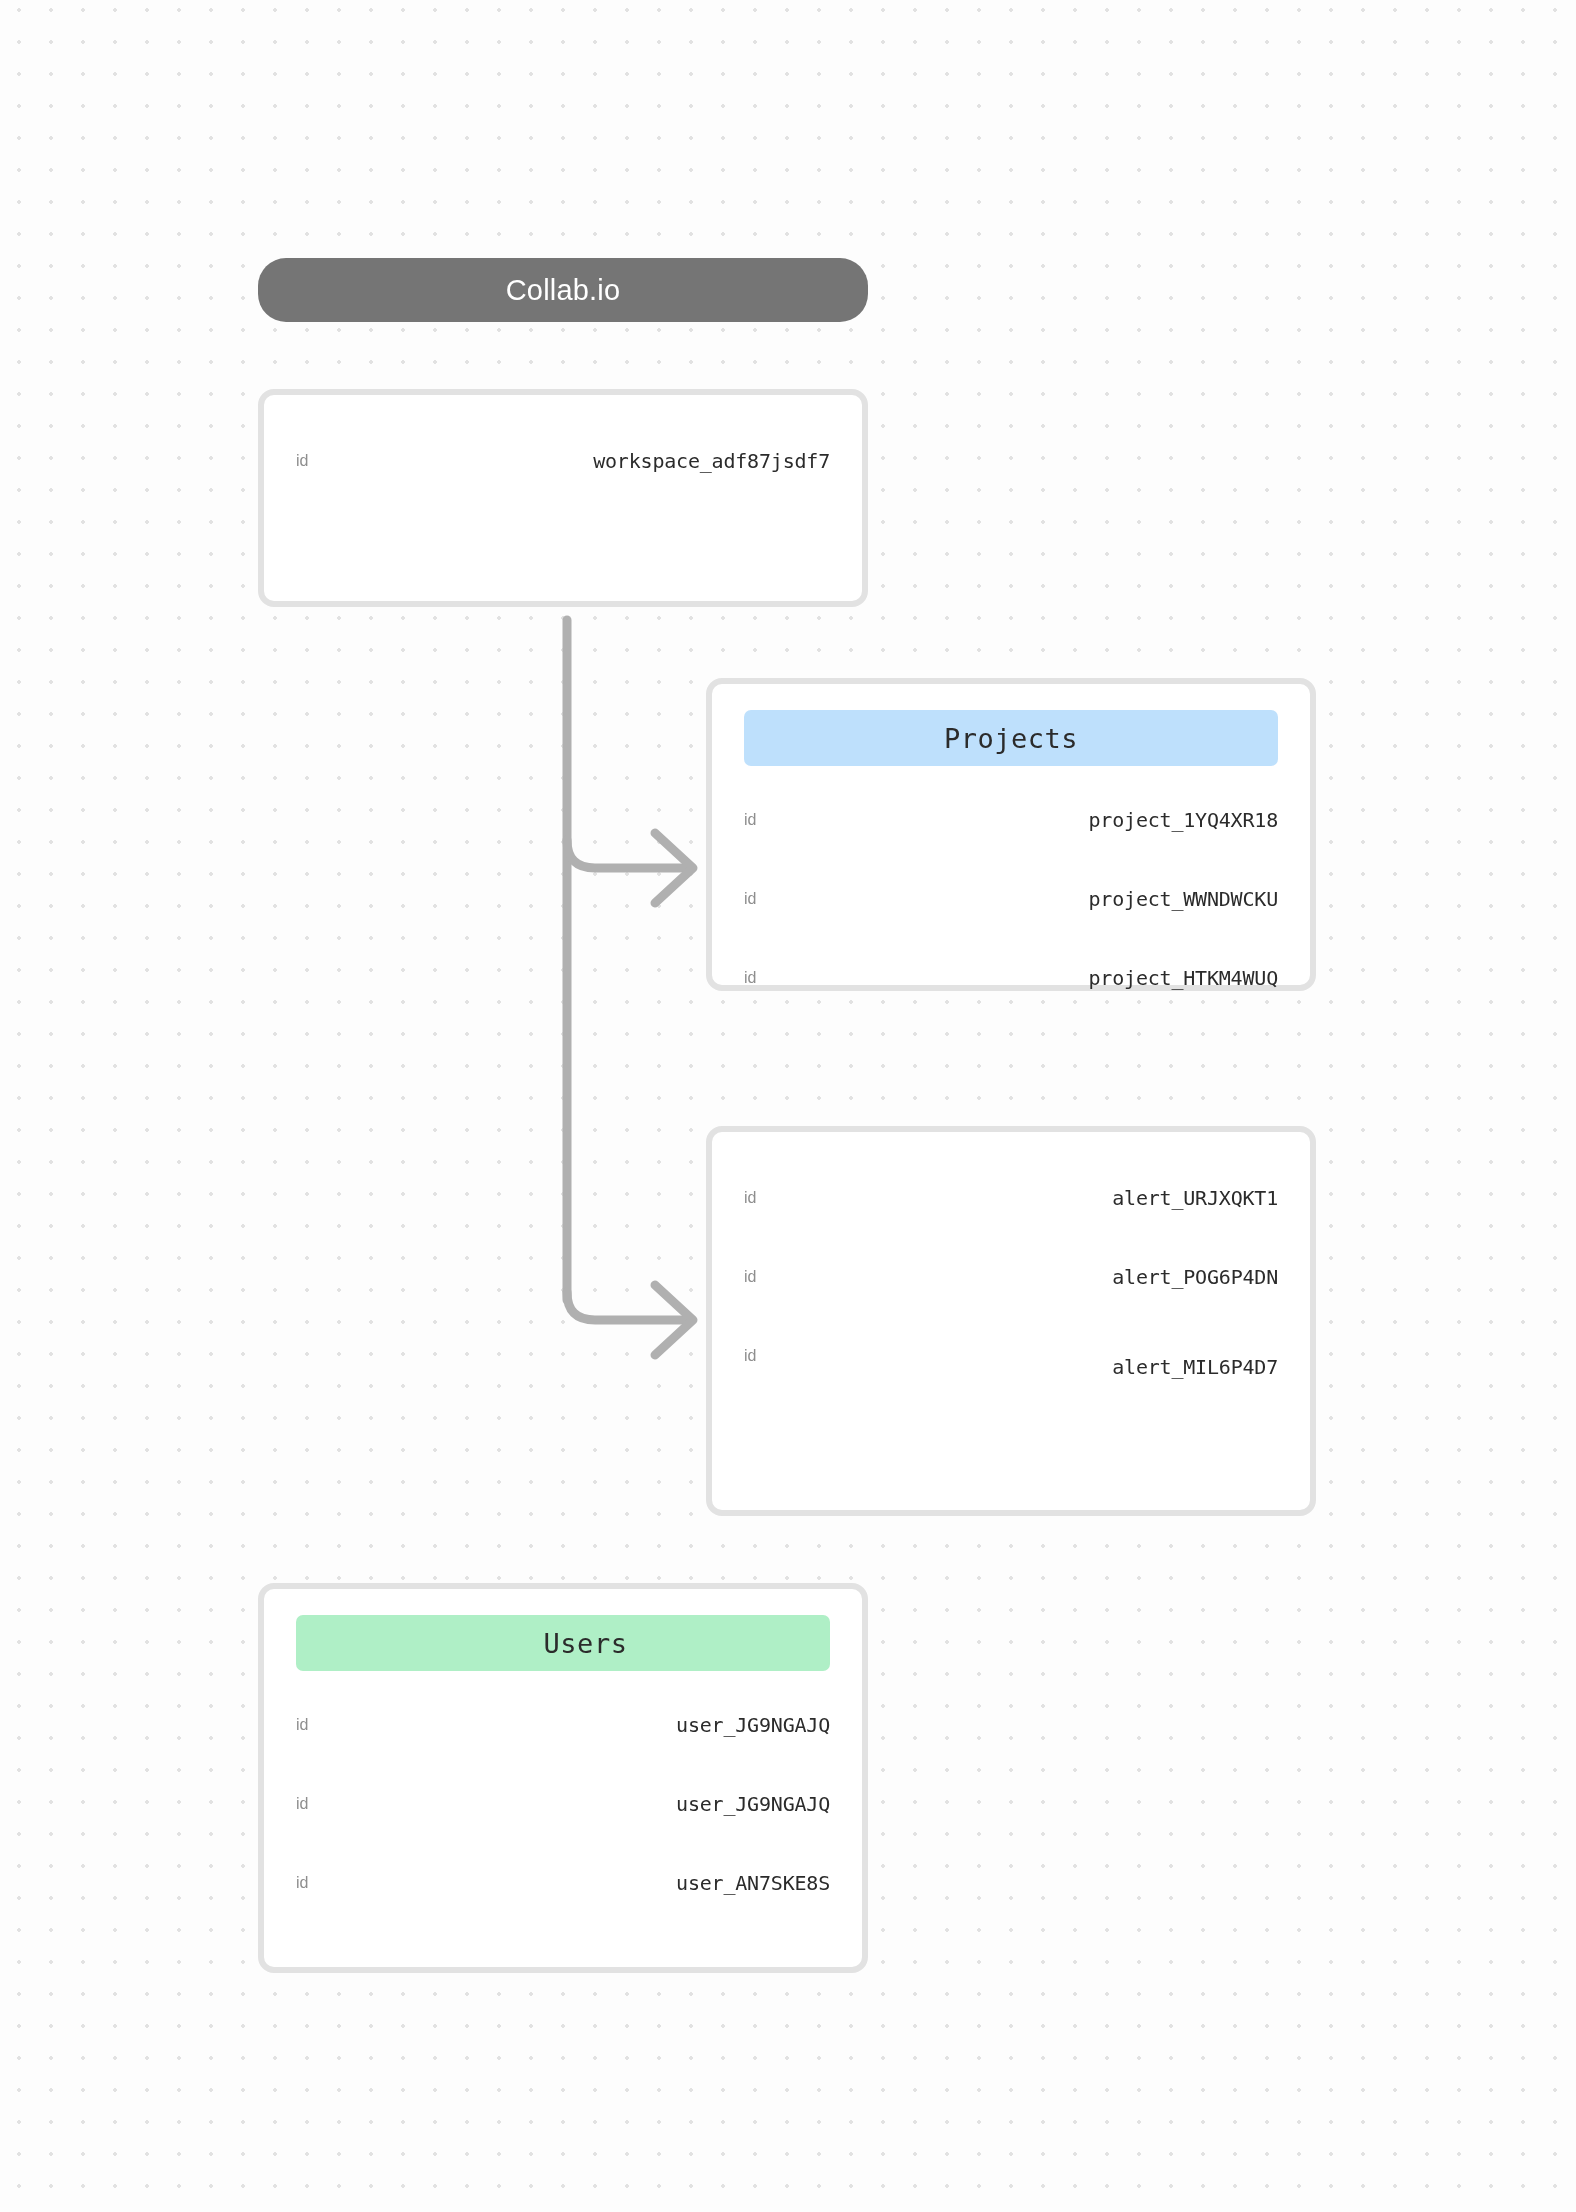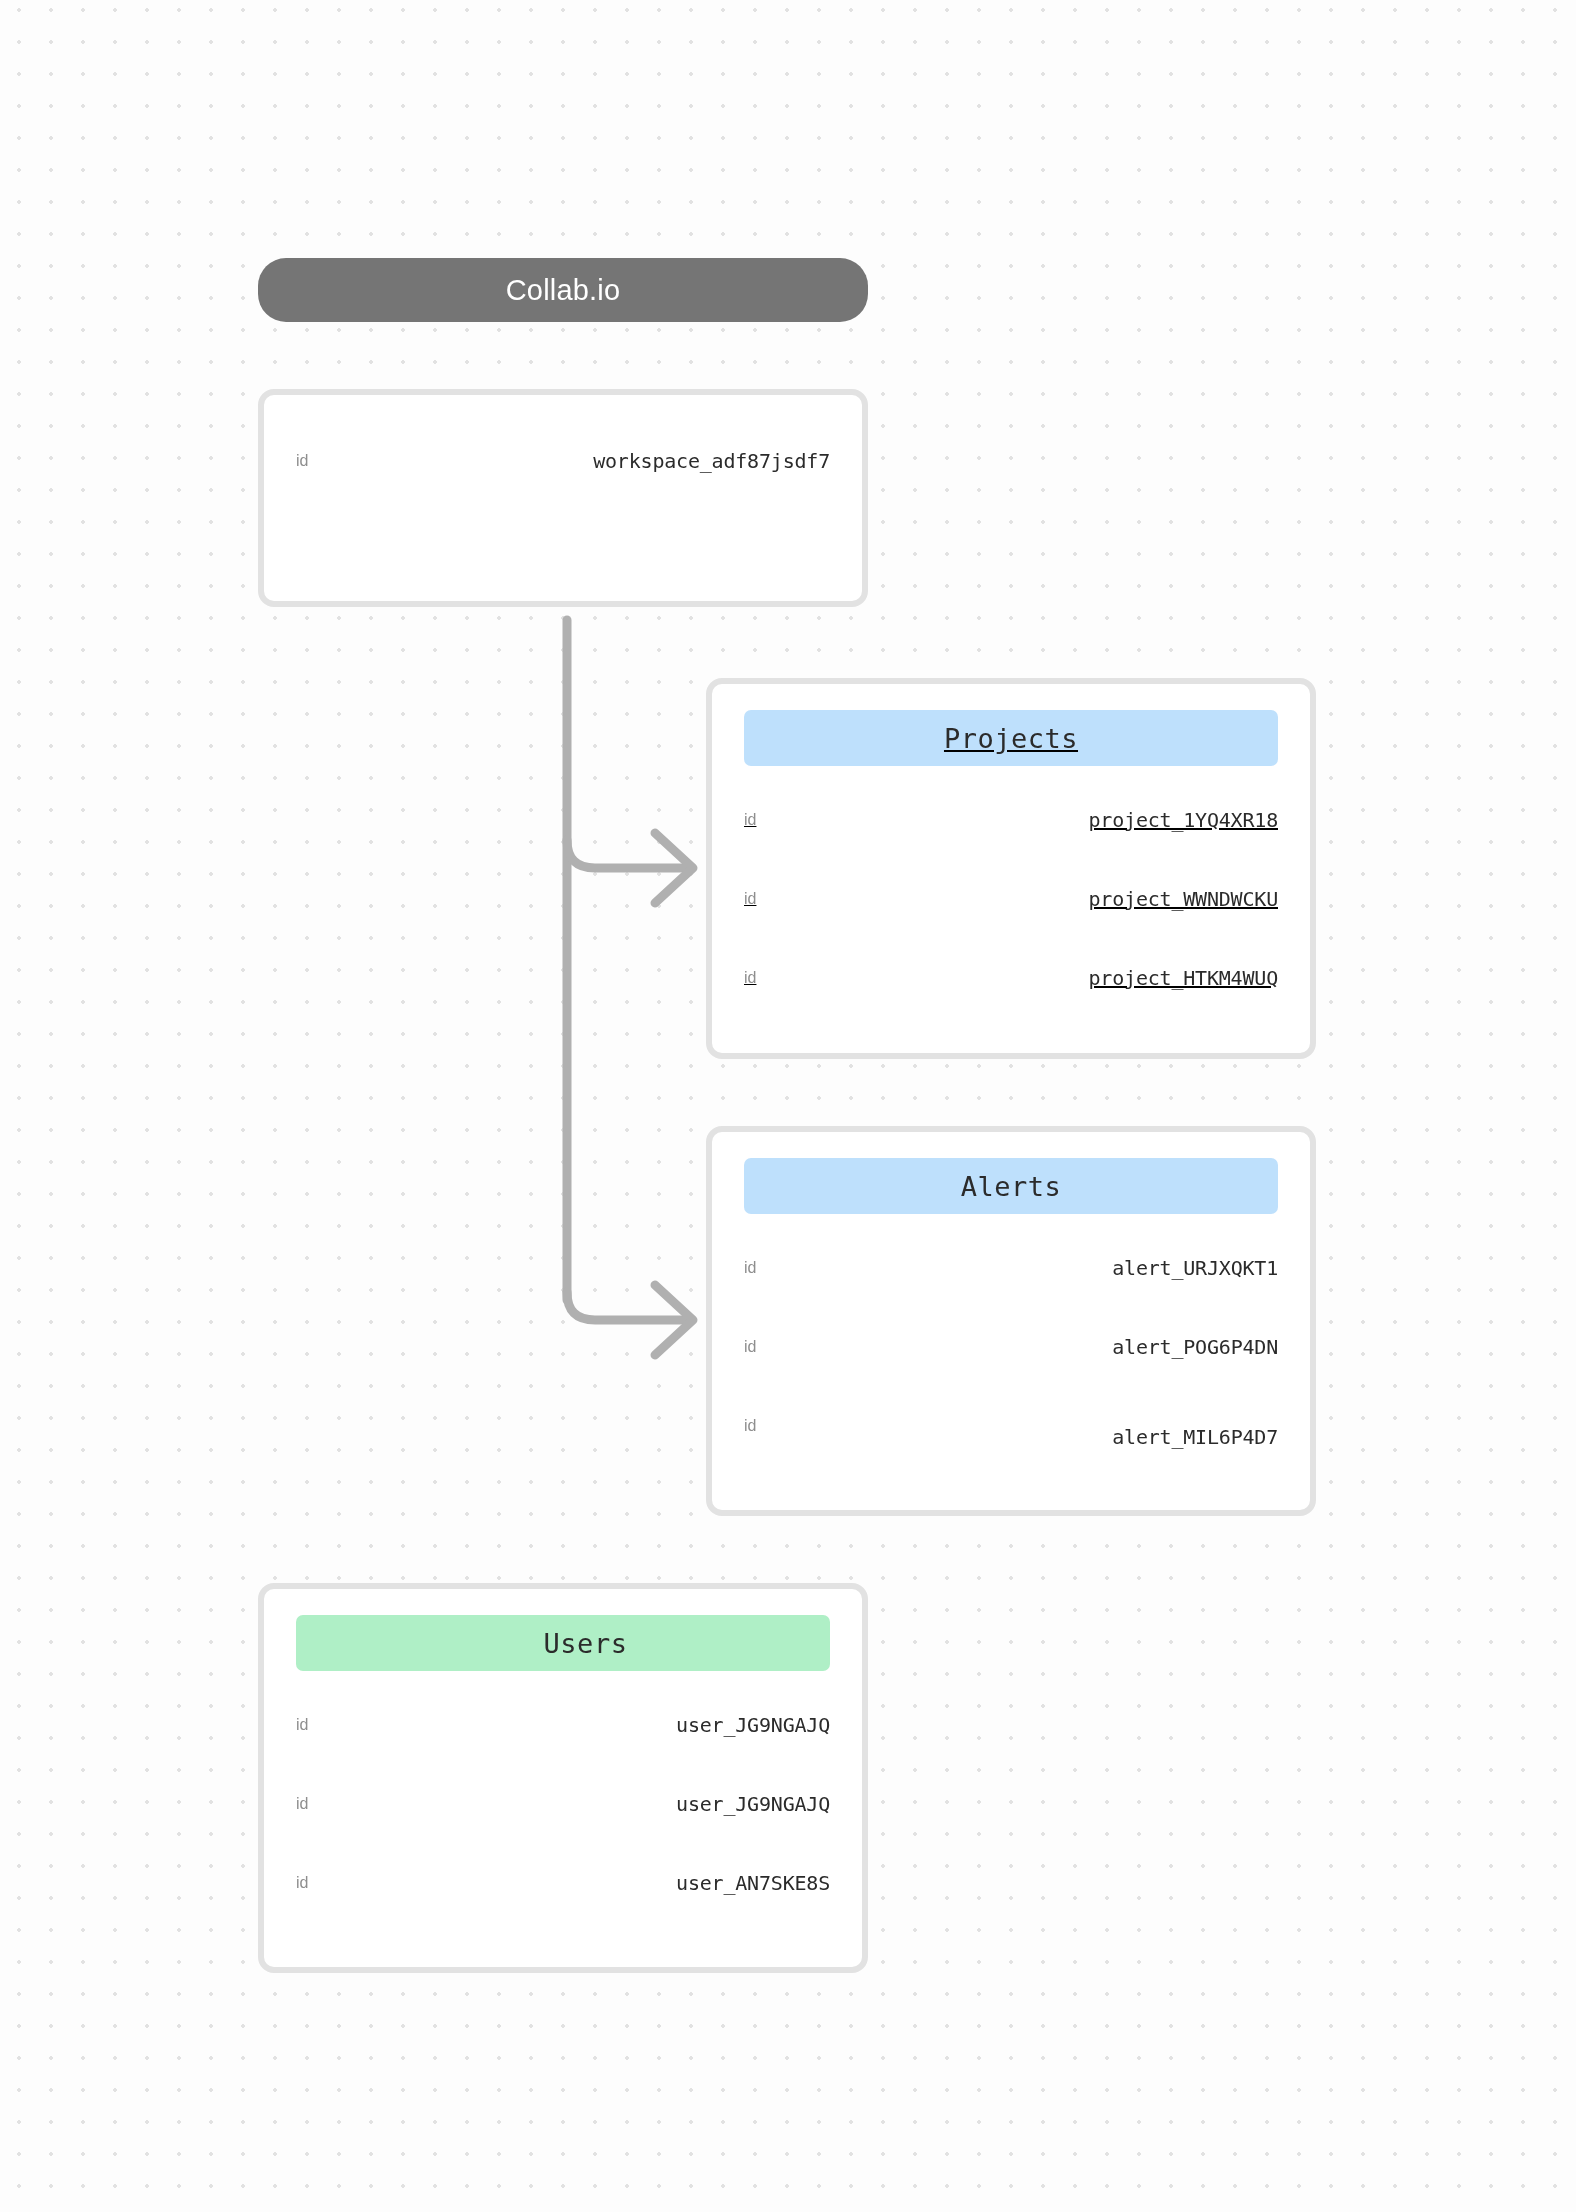--- a/index.html
+++ b/index.html
@@ -86,21 +86,21 @@
     text-align: right;
   }
   .row.shifted .row-value {
     position: relative;
     top: 11px;
     margin-left: 6px;
   }
 
   
   #card-workspace { left: 258px; top: 389px;  width: 610px; height: 218px; }
-  #card-projects  { left: 706px; top: 678px;  width: 610px; height: 381px; text-decoration: underline; }
+  #card-projects  { left: 706px; top: 678px;  width: 610px; height: 313px; }
   #card-alerts    { left: 706px; top: 1126px; width: 610px; height: 390px; }
   #card-users     { left: 258px; top: 1583px; width: 610px; height: 390px; }
 
   
   #connectors {
     position: absolute;
     left: 0;
     top: 0;
     width: 1576px;
     height: 2212px;
@@ -147,23 +147,20 @@
     <span class="row-key">id</span>
     <span class="row-value">project_WWNDWCKU</span>
   </div>
   <div class="row">
     <span class="row-key">id</span>
     <span class="row-value">project_HTKM4WUQ</span>
   </div>
 </div>
 
 <div class="card" id="card-alerts">
-  <div class="card-header" style="background:#bee0fc;">
-    <span class="card-header-label">Alerts</span>
-  </div>
   <div class="row">
     <span class="row-key">id</span>
     <span class="row-value">alert_URJXQKT1</span>
   </div>
   <div class="row">
     <span class="row-key">id</span>
     <span class="row-value">alert_POG6P4DN</span>
   </div>
   <div class="row shifted">
     <span class="row-key">id</span>

